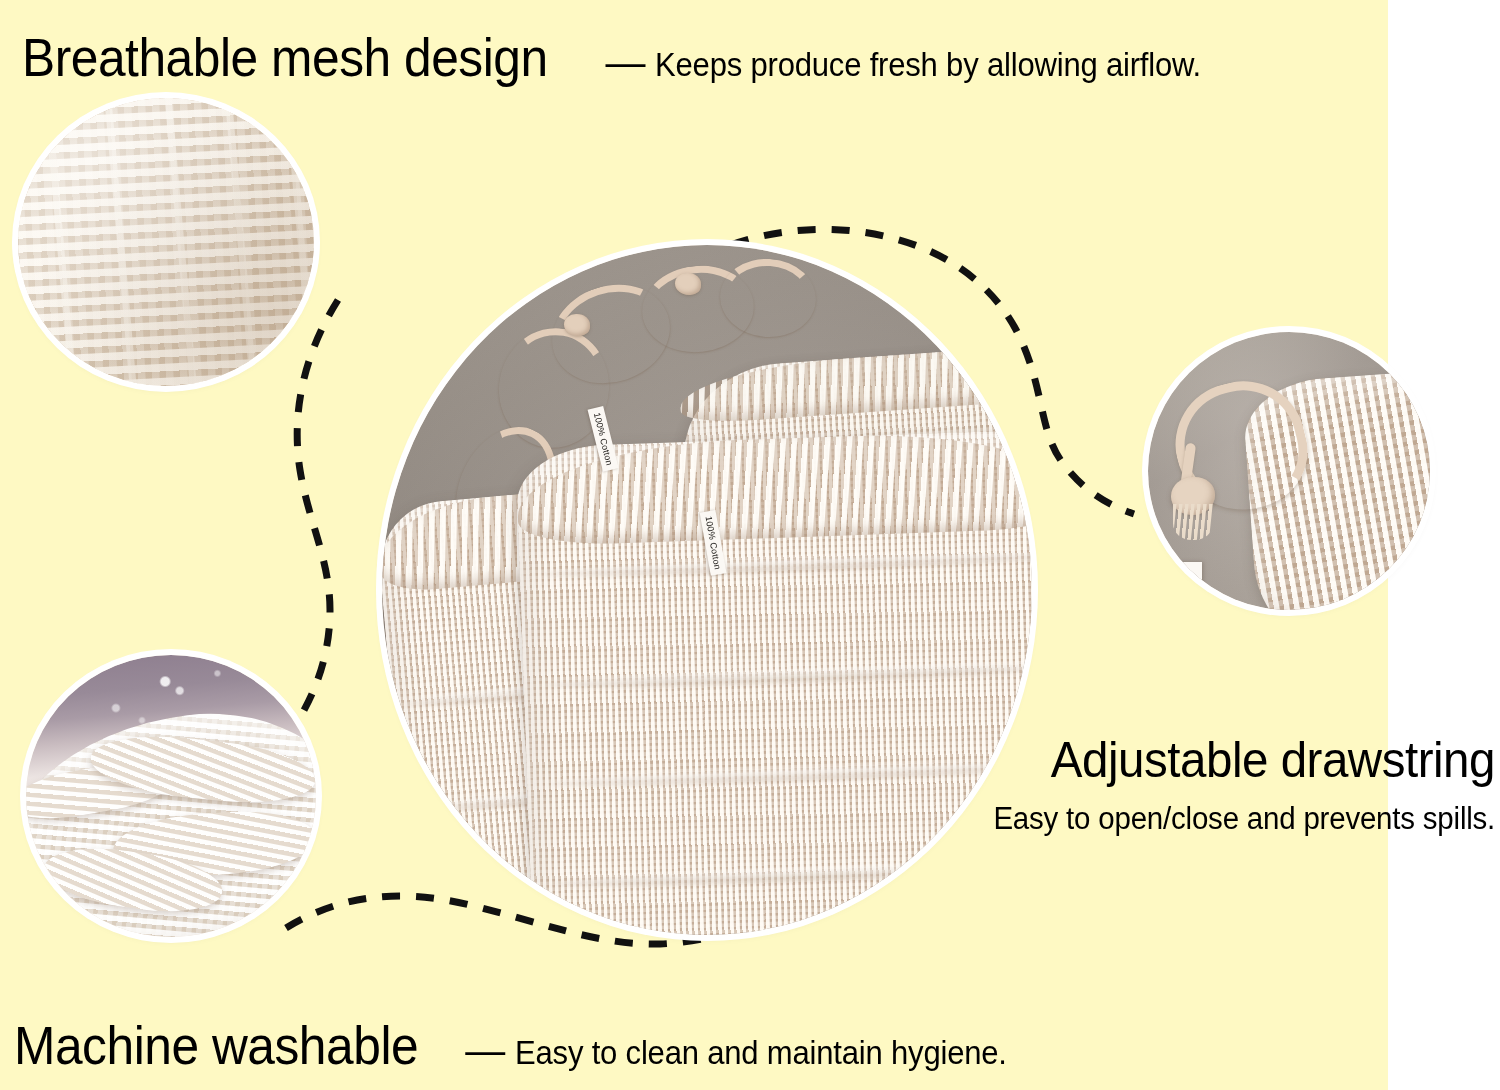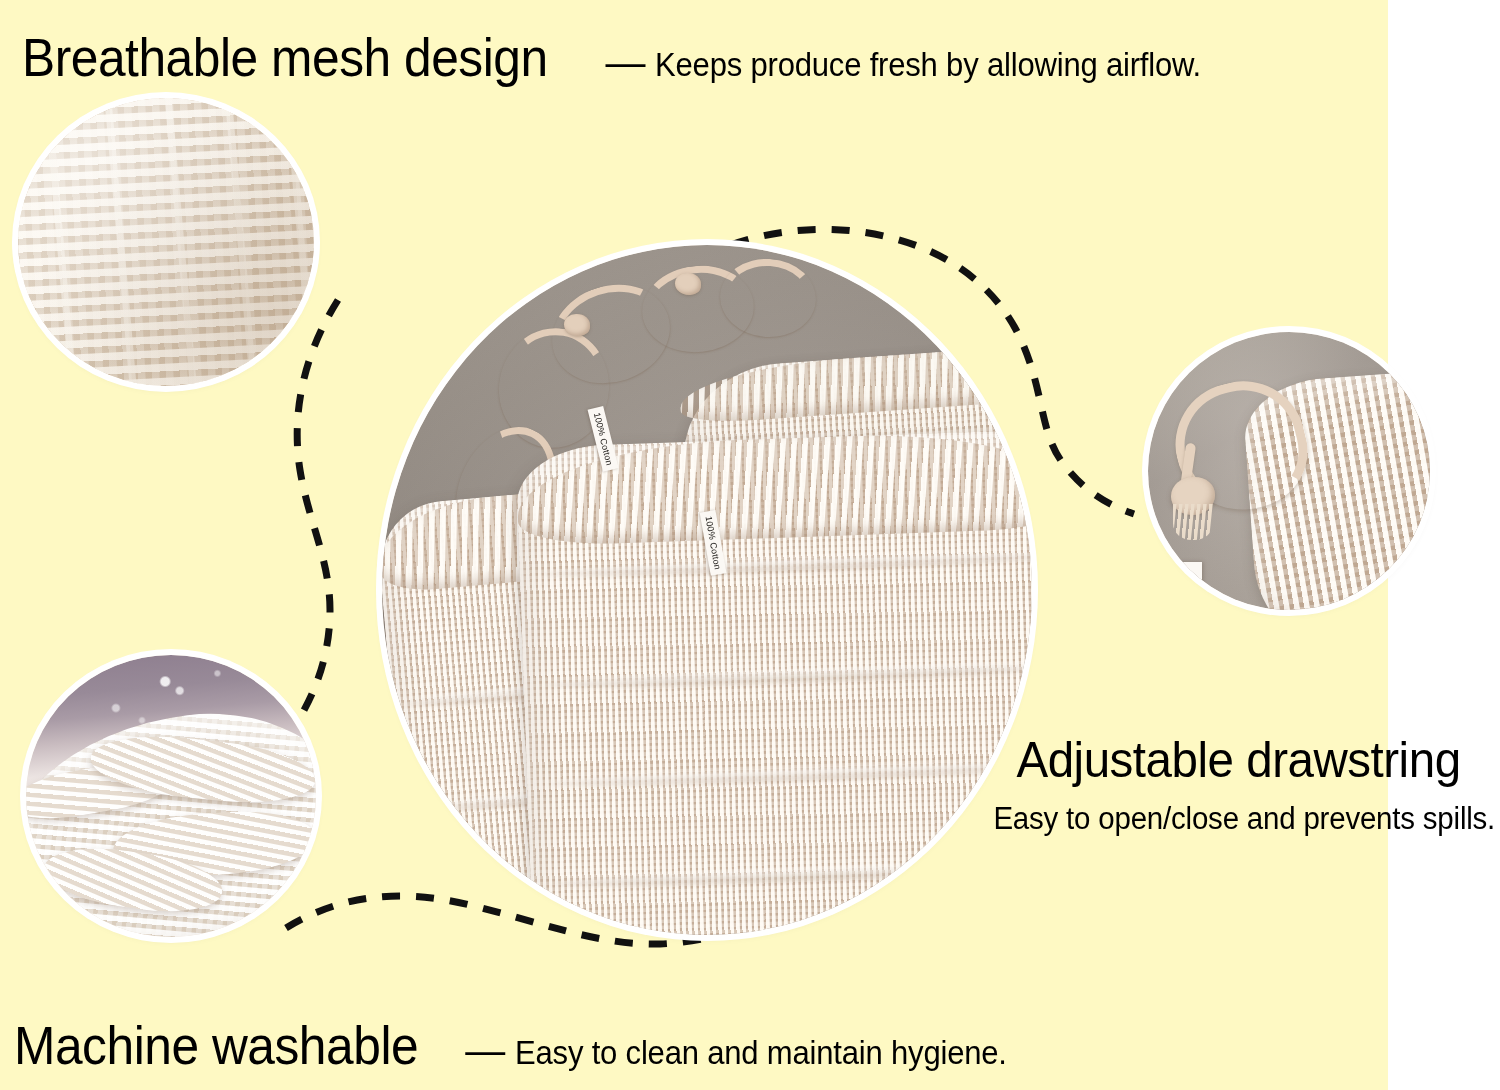--- a/index.html
+++ b/index.html
@@ -46,21 +46,21 @@
     line-height: 1;
   }
 
   #topHeading { left: 22px; top: 30px; }
   #bottomHeading { left: 14px; top: 1018px; }
 
   #rightHeadingWrap {
     position: absolute;
     left: 955px; top: 735px;
     width: 540px;
-    text-align: center;
+    text-align: right;
     color: #000;
   }
   #rightHeadingWrap .headline-main {
     font-size: 50px;
     display: block;
     transform: scaleX(0.95);
     transform-origin: right center;
   }
   #rightSubRow {
     display: flex;

